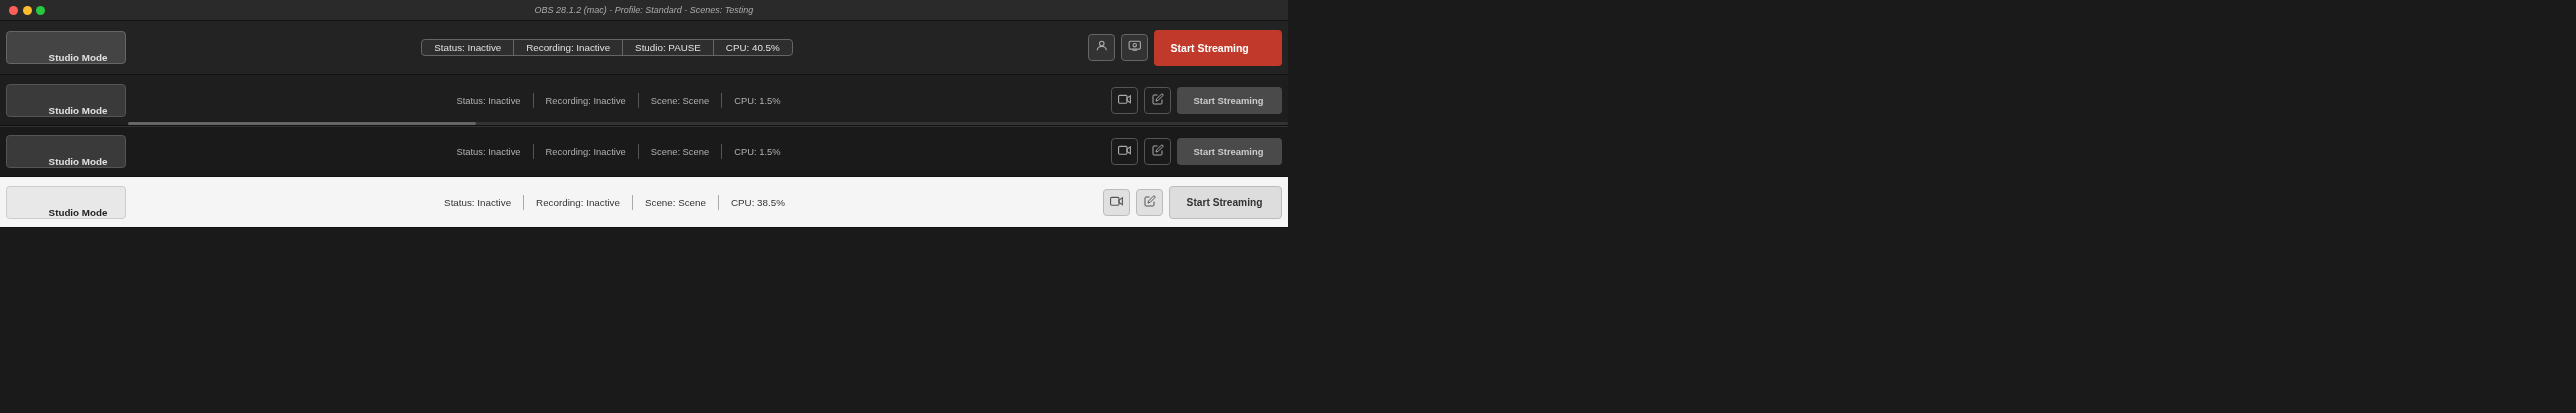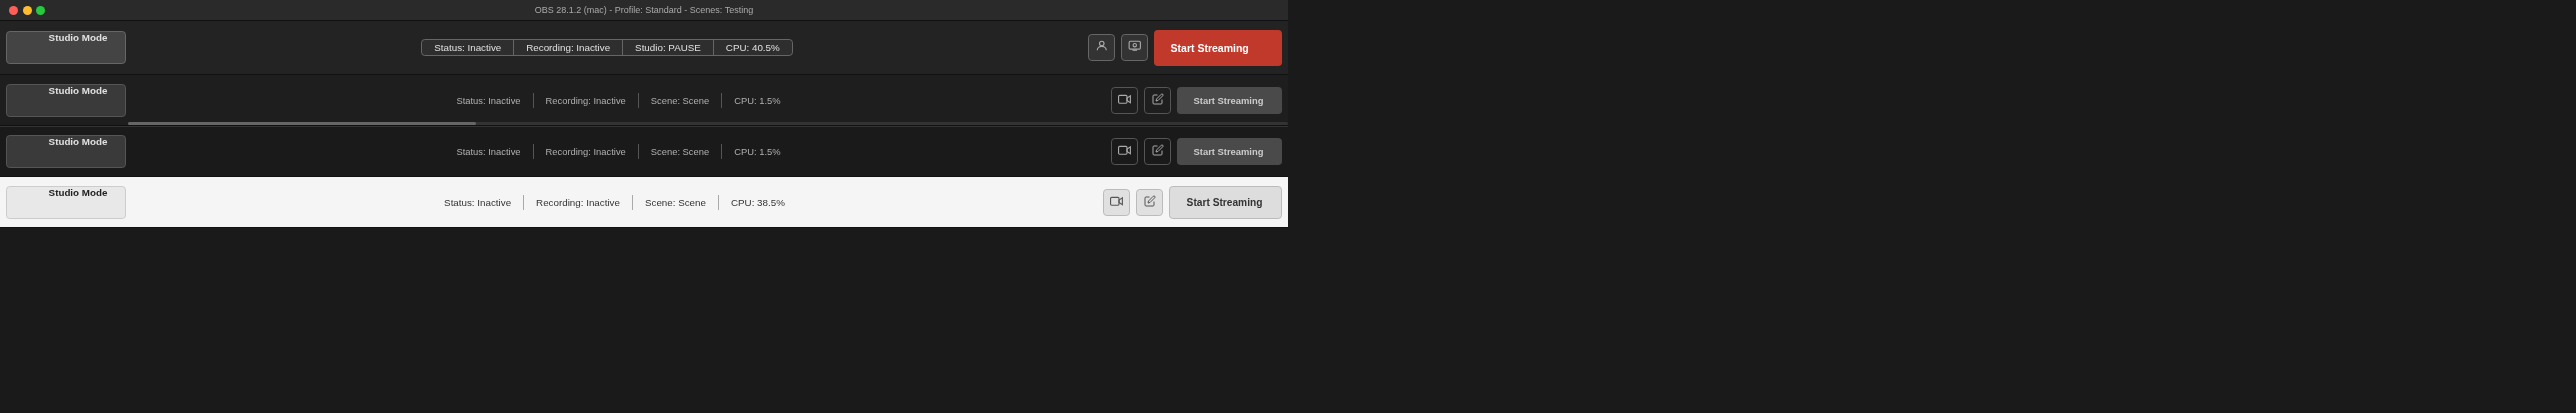--- a/index.html
+++ b/index.html
@@ -12,20 +12,21 @@
 
     
     .titlebar {
       background: #2a2a2a;
       height: 21px;
       display: flex;
       align-items: center;
       justify-content: center;
       position: relative;
       border-bottom: 0.8px solid #111;
+      font-style: italic;
     }
     .titlebar-buttons {
       position: absolute;
       left: 9px;
       display: flex;
       gap: 4.5px;
       align-items: center;
     }
     .tb-btn {
       width: 9px;
@@ -59,21 +60,21 @@
       width: 120px;
       height: 33px;
       background: #3a3a3a;
       border: 0.8px solid #555;
       border-radius: 3.8px;
       color: #e0e0e0;
       font-size: 9.8px;
       font-weight: 600;
       cursor: pointer;
       display: flex;
-      align-items: flex-start;
+      align-items: flex-end;
       justify-content: center;
       flex-shrink: 0;
       padding-left: 24px;
     }
     .row-0 .studio-mode-btn {
       background: #444;
       border: 0.8px solid #666;
     }
     .row-3 .studio-mode-btn {
       background: #e8e8e8;

